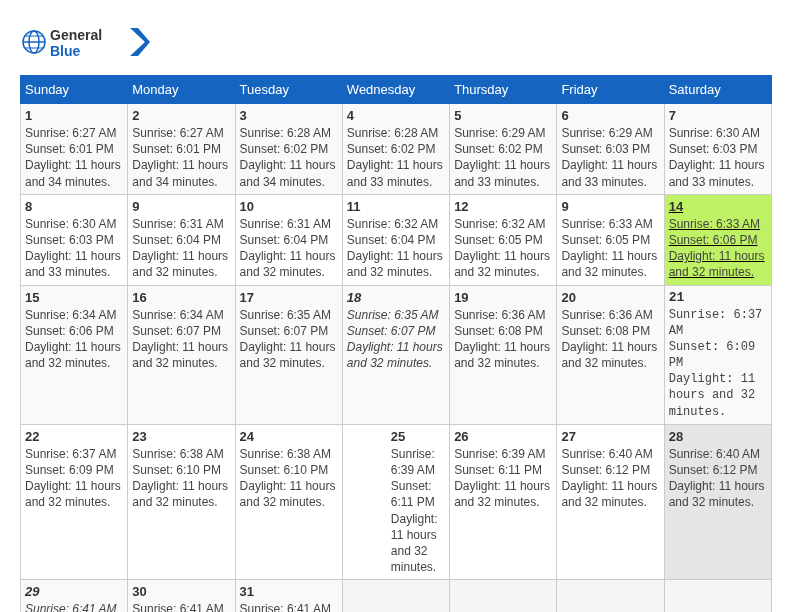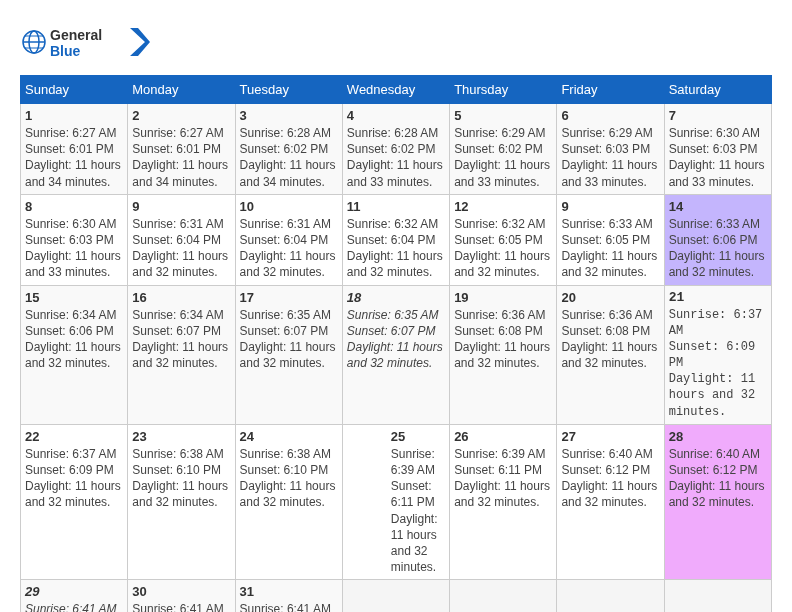--- a/index.html
+++ b/index.html
@@ -223,21 +223,21 @@
           </div>
         </td>
         <td style="background: rgb(255, 255, 255);">
           <span class="day-number">9</span>
           <div class="day-info">
             Sunrise: 6:33 AM<br>
             Sunset: 6:05 PM<br>
             Daylight: 11 hours and 32 minutes.
           </div>
         </td>
-        <td style="background: #c4b5fd;">
+        <td style="background: #bef264; text-decoration: underline;">
           <span class="day-number">14</span>
           <div class="day-info">
             Sunrise: 6:33 AM<br>
             Sunset: 6:06 PM<br>
             Daylight: 11 hours and 32 minutes.
           </div>
         </td>
       </tr>
       <tr>
         <td style="background: rgb(249, 249, 249);">
@@ -339,21 +339,21 @@
           </div>
         </td>
         <td style="background: rgb(255, 255, 255);">
           <span class="day-number">27</span>
           <div class="day-info">
             Sunrise: 6:40 AM<br>
             Sunset: 6:12 PM<br>
             Daylight: 11 hours and 32 minutes.
           </div>
         </td>
-        <td style="background: #f0abfc;">
+        <td style="background: #e5e5e5;">
           <span class="day-number">28</span>
           <div class="day-info">
             Sunrise: 6:40 AM<br>
             Sunset: 6:12 PM<br>
             Daylight: 11 hours and 32 minutes.
           </div>
         </td>
       </tr>
       <tr class="last-row">
         <td style="background: rgb(249, 249, 249); font-style: italic;">

